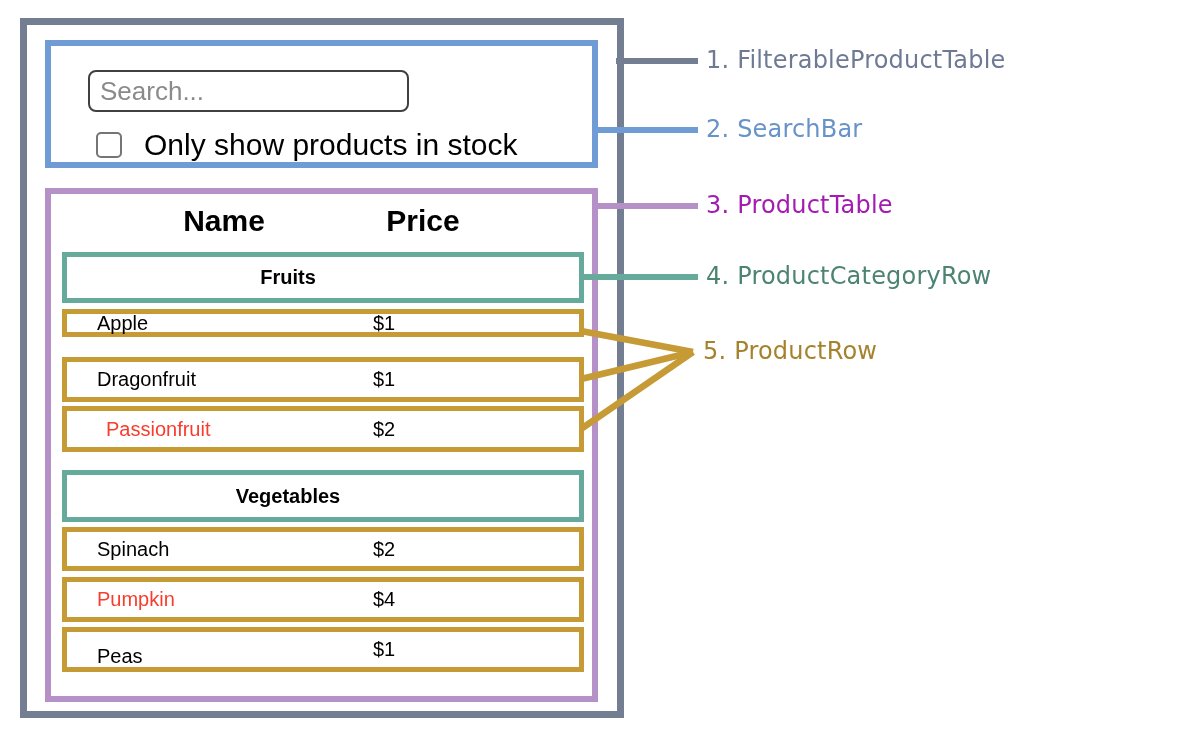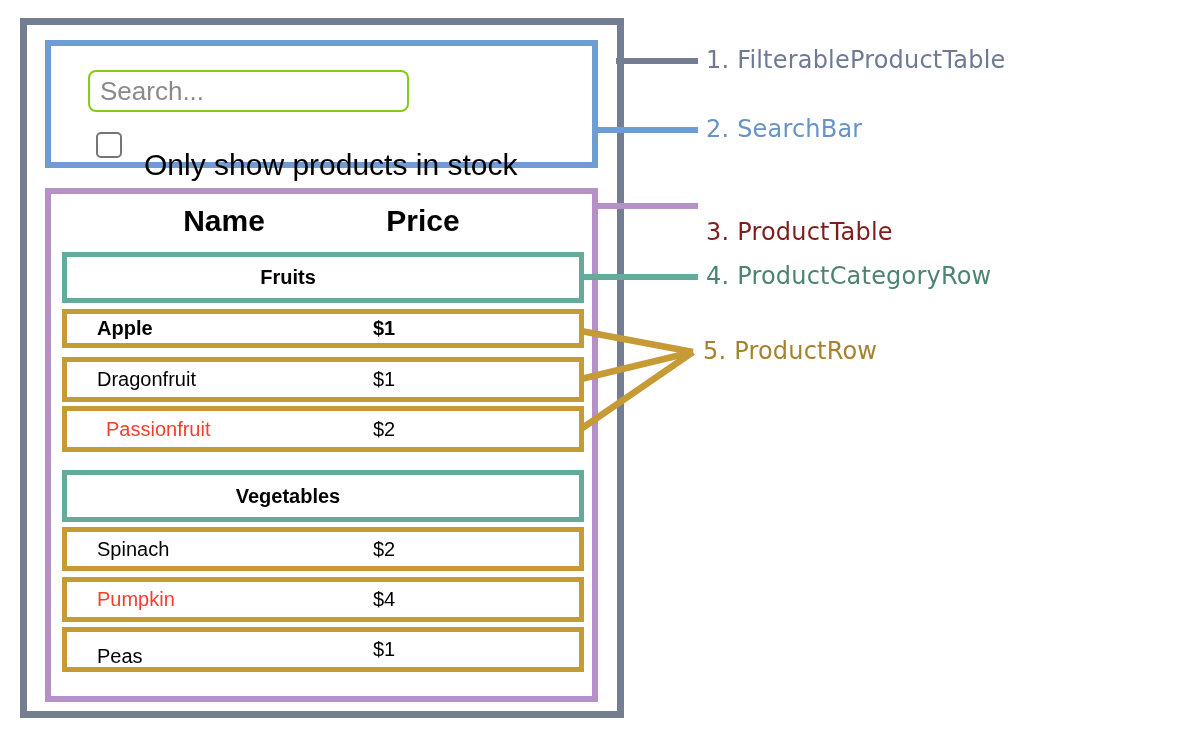--- a/index.html
+++ b/index.html
@@ -9,50 +9,50 @@
   }
   
   .box{position:absolute;box-sizing:border-box;background:transparent;}
   #outer-box{left:20px;top:18px;width:604px;height:700px;border:7px solid #747E93;z-index:1;}
   #search-box{left:45px;top:40px;width:553px;height:128px;border:6px solid #6F9CD4;z-index:2;background:#fff;}
   #ptable-box{left:45px;top:188px;width:553px;height:514px;border:6px solid #B691C8;z-index:2;background:#fff;}
 
   
   #search-input{
     position:absolute;left:88px;top:70px;width:321px;height:42px;z-index:3;
-    box-sizing:border-box;border:2px solid #84cc16;border-radius:8px;
+    box-sizing:border-box;border:2px solid #404040;border-radius:8px;
     font-family:"Liberation Sans",sans-serif;font-size:26px;color:#333;
     padding:0 0 0 10px;outline:none;background:#fff;
   }
   #search-input::placeholder{color:#8A8A8A;opacity:1;}
   #stock-checkbox{
     position:absolute;left:96px;top:132px;width:26px;height:26px;z-index:3;
     box-sizing:border-box;border:2.5px solid #757575;border-radius:5px;background:#fff;cursor:pointer;
   }
   #stock-checkbox-label{
     position:absolute;left:144px;top:146px;transform:translateY(-54%);z-index:3;
-    font-size:30px;color:#000;white-space:nowrap;margin-top:20px;
+    font-size:30px;color:#000;white-space:nowrap;
   }
 
   
   .col-header{position:absolute;z-index:3;top:204px;transform:translateX(-50%);
     font-size:30px;font-weight:bold;color:#000;white-space:nowrap;}
   #col-header-name{left:224px;}
   #col-header-price{left:423px;}
 
   .trow{position:absolute;left:62px;width:522px;z-index:3;box-sizing:border-box;
     display:flex;align-items:center;background:#fff;font-size:20px;color:#000;}
   .category-row{border:5px solid #66AA9C;justify-content:center;font-weight:bold;
     padding-right:70px;}
   .product-row{border:5px solid #C69A35;}
   .pname{position:absolute;left:30px;white-space:nowrap;}
   .pprice{position:absolute;left:306px;white-space:nowrap;}
 
   #row-fruits{top:252px;height:51px;}
-  #row-apple{top:309px;height:39px;font-weight:bold;}
+  #row-apple{top:309px;height:28px;}
   #row-dragonfruit{top:357px;height:45px;}
   #row-passionfruit{top:406px;height:46px;}
   #row-vegetables{top:470px;height:52px;}
   #row-spinach{top:527px;height:44px;}
   #row-pumpkin{top:577px;height:45px;}
   #row-peas{top:627px;height:45px;}
 
   
   #connectors{position:absolute;left:0;top:0;width:1200px;height:744px;z-index:5;pointer-events:none;}
 
@@ -125,17 +125,17 @@
     <line x1="594" y1="130" x2="698" y2="130" stroke="#6F9CD4" stroke-width="6"></line>
     <line x1="594" y1="206" x2="698" y2="206" stroke="#B691C8" stroke-width="6"></line>
     <line x1="581" y1="277" x2="698" y2="277" stroke="#66AA9C" stroke-width="6"></line>
     <line x1="581" y1="331" x2="693" y2="352" stroke="#C69A35" stroke-width="6.5"></line>
     <line x1="581" y1="379" x2="693" y2="352" stroke="#C69A35" stroke-width="6.5"></line>
     <line x1="581" y1="429" x2="693" y2="352" stroke="#C69A35" stroke-width="6.5"></line>
   </svg>
 
   <div class="anno" id="anno-1" style="color: rgb(110, 122, 148);">1. FilterableProductTable</div>
   <div class="anno" id="anno-2" style="color: rgb(103, 147, 201);">2. SearchBar</div>
-  <div class="anno" id="anno-3" style="color: #7f1d1d; margin-top: 27px;">3. ProductTable</div>
+  <div class="anno" id="anno-3" style="color: #a21caf;">3. ProductTable</div>
   <div class="anno" id="anno-4" style="color: rgb(76, 131, 114);">4. ProductCategoryRow</div>
   <div class="anno" id="anno-5" style="color: rgb(165, 131, 45);">5. ProductRow</div>
 
 </div>
 
 </body></html>

